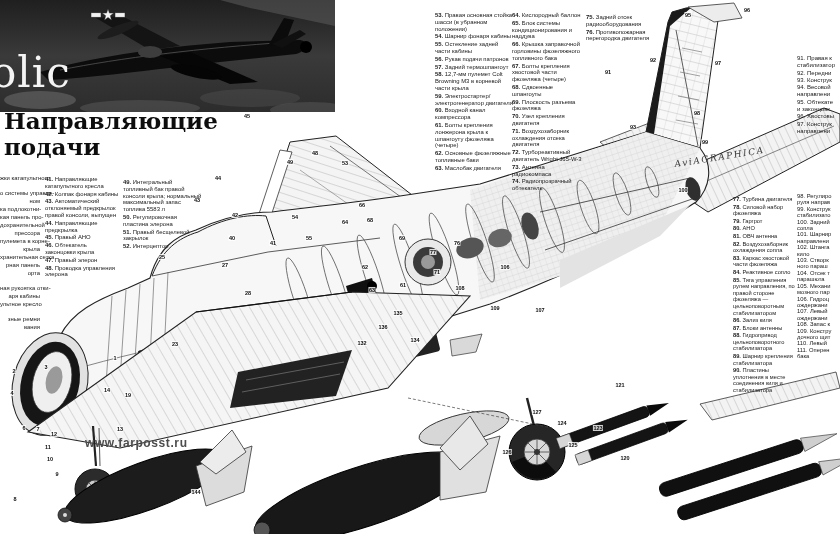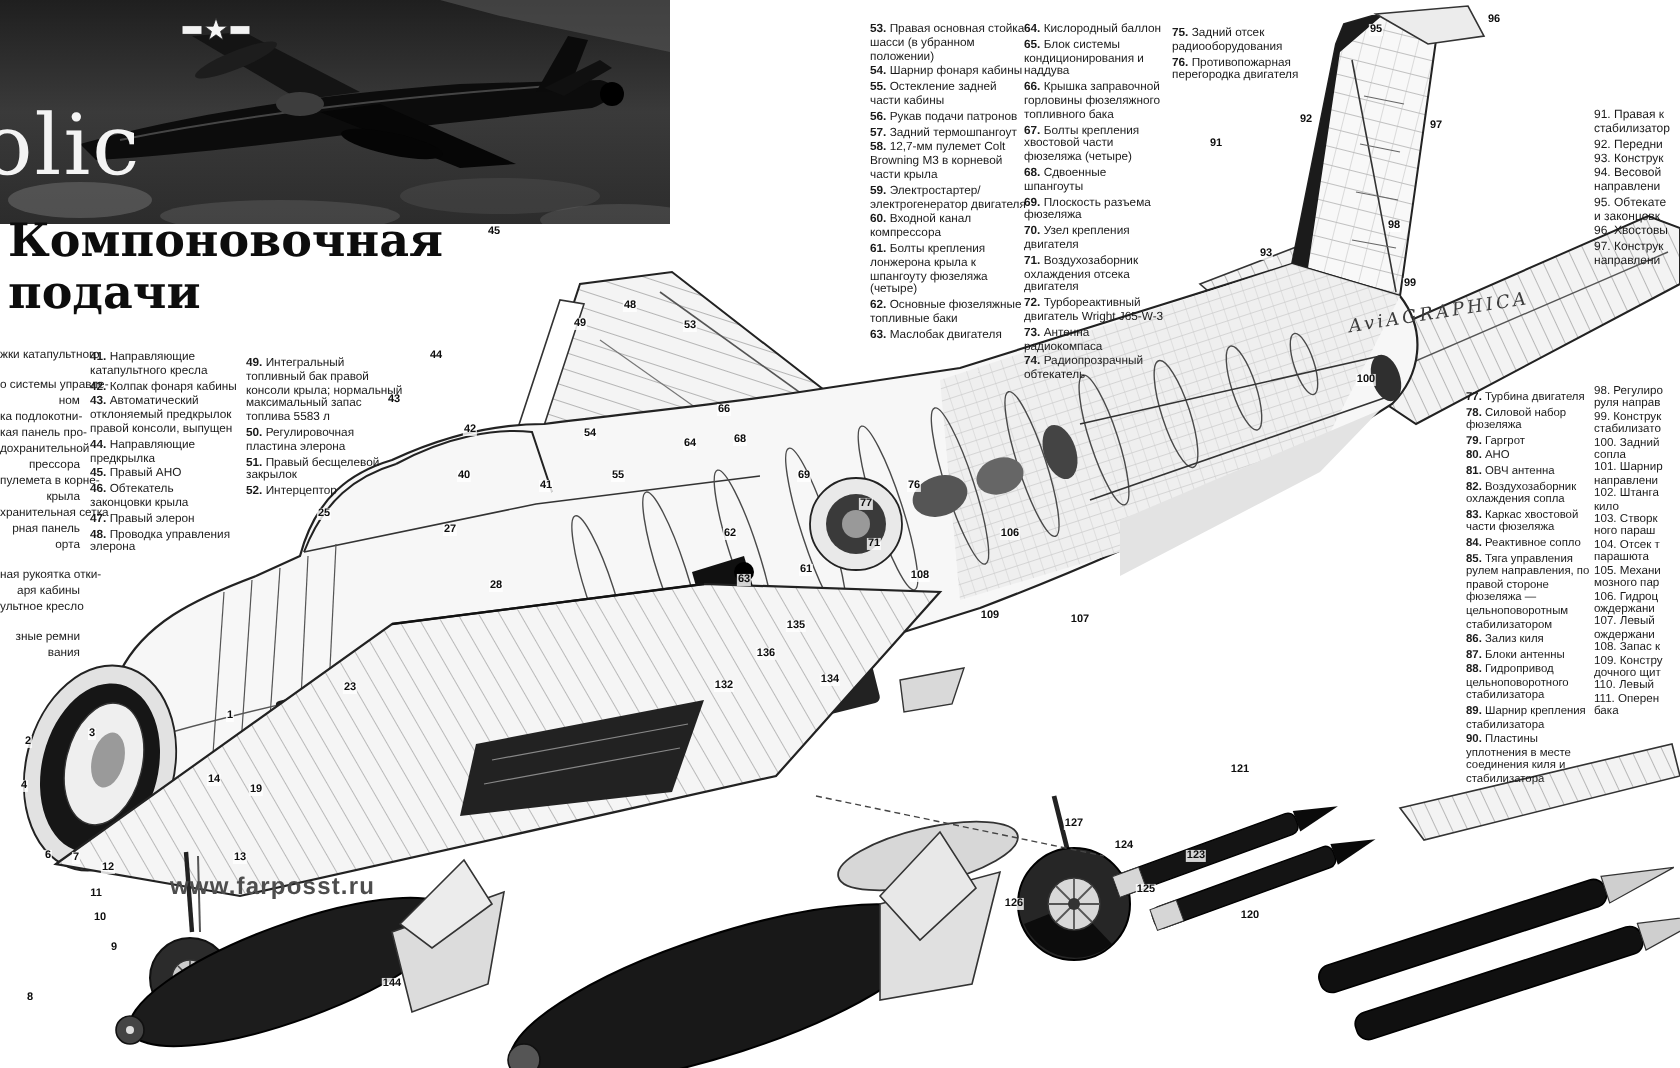--- a/index.html
+++ b/index.html
@@ -347,21 +347,21 @@
       <g transform="translate(108,15)">
         <rect x="-17" y="-2.2" width="10" height="4.4" fill="#f2f2f2" stroke="#222" stroke-width="0.5"></rect>
         <rect x="7" y="-2.2" width="10" height="4.4" fill="#f2f2f2" stroke="#222" stroke-width="0.5"></rect>
         <polygon points="0,-6 1.4,-1.9 5.7,-1.9 2.3,0.7 3.5,4.9 0,2.4 -3.5,4.9 -2.3,0.7 -5.7,-1.9 -1.4,-1.9" fill="#f6f6f6" stroke="#222" stroke-width="0.4"></polygon>
       </g>
     </svg>
     <span class="wordmark">olic</span>
   </div>
 
   <h1 class="title">
-    <span>Компоновочная</span><br>
+    <span>Направляющие</span><br>
     <span>подачи</span>
   </h1>
 
   <div class="tcol colA">
       <div class="tl">жки катапультного</div>
       <div class="tl gap"></div>
       <div class="tl">о системы управле-</div>
       <div class="tl">ном</div>
       <div class="tl">ка подлокотни-</div>
       <div class="tl">кая панель про-</div>

